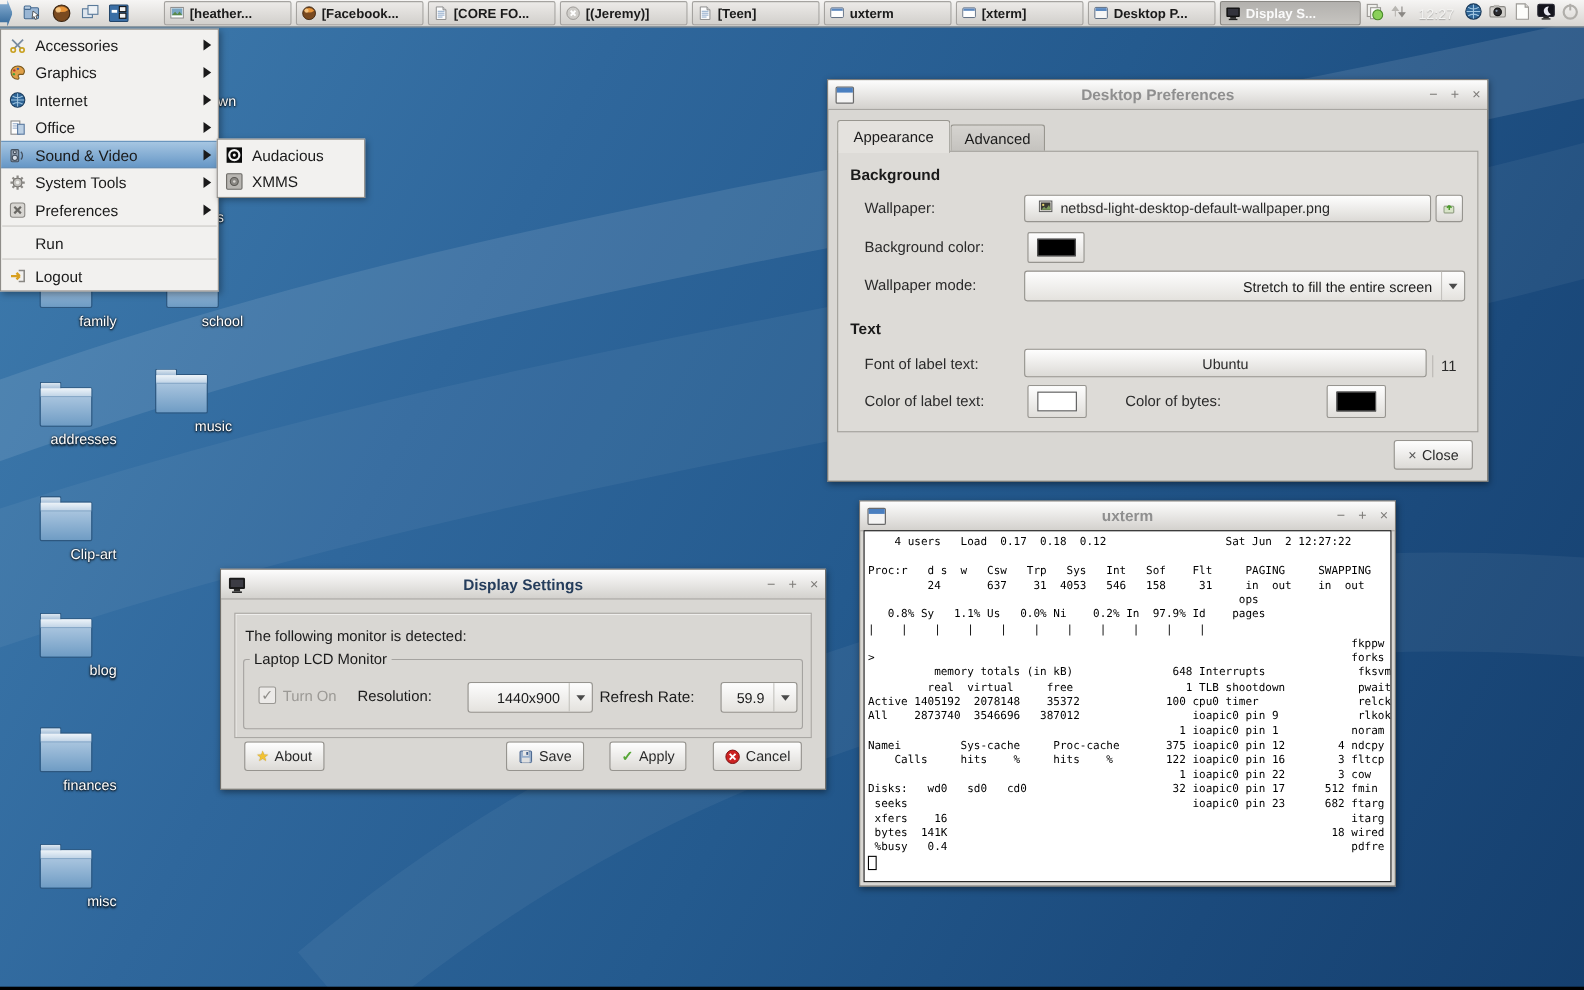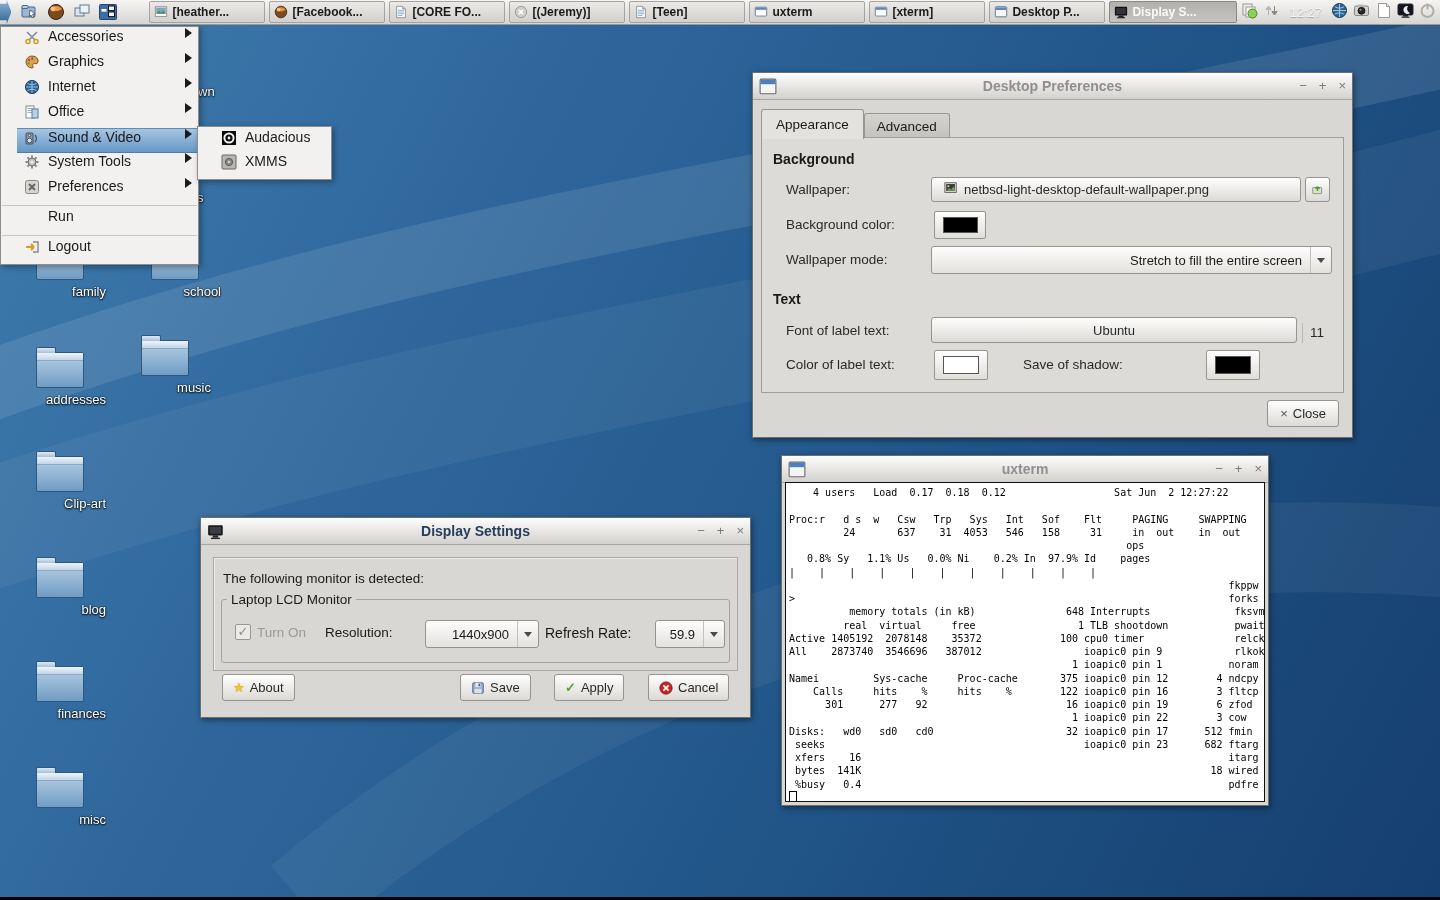--- a/index.html
+++ b/index.html
@@ -30,21 +30,21 @@
   .folder{position:relative;width:46px;height:34px;margin:0 auto;
     background:linear-gradient(#b9d0e6,#6f9cc4);border:1px solid #2d577f;border-radius:2px;box-shadow:inset 0 1px 0 rgba(255,255,255,.6);}
   .folder:before{content:"";position:absolute;left:-1px;top:-6px;width:18px;height:6px;
     background:linear-gradient(#dfe9f2,#9cb8d4);border:1px solid #2d577f;border-bottom:none;border-radius:2px 2px 0 0;}
   .folder:after{content:"";position:absolute;left:0;top:0;right:0;height:7px;background:linear-gradient(#eef4f9,#c2d5e7);border-bottom:1px solid #88a9c8;}
   .dlabel{margin-top:4px;color:#fff;font-size:13px;text-shadow:0 1px 2px #000,0 0 2px #000;}
   .plabel{position:absolute;color:#fff;font-size:13px;text-shadow:0 1px 2px #000,0 0 2px #000;z-index:40;}
   
   #menu{position:absolute;left:0;top:26px;width:197px;background:#f2f1ef;border:1px solid #8f8d89;
     box-shadow:2px 2px 6px rgba(0,0,0,.35);z-index:55;padding:1px 0;}
-  .mitem{height:25px;display:flex;padding:0 6px;cursor:pointer;font-size:14px;margin-left:16px;}
+  .mitem{height:25px;display:flex;align-items:center;padding:0 6px;cursor:pointer;font-size:14px;}
   .mitem .mic{width:17px;height:17px;margin-right:8px;display:flex;align-items:center;justify-content:center;}
   .mitem .mic svg{width:16px;height:16px;}
   .mitem .noicon{width:17px;margin-right:8px;}
   .mitem .arrow{margin-left:auto;width:0;height:0;border-left:7px solid #1a1a1a;border-top:5px solid transparent;border-bottom:5px solid transparent;}
   .mitem.hl{background:linear-gradient(#a6c6e2,#6697c6);border-top:1px solid #5d8cb8;border-bottom:1px solid #4d7dab;height:23px;}
   .msep{height:1px;background:#c9c7c3;margin:2px 1px;}
   #submenu{position:absolute;left:197px;top:126px;width:133px;background:#f2f1ef;border:1px solid #8f8d89;
     box-shadow:2px 2px 6px rgba(0,0,0,.35);z-index:55;padding:2px 0;}
   #submenu .mitem{height:24px;}
   
@@ -462,21 +462,21 @@
         </span>
   </div>
   <h3 class="abs" style="left:20px;top:218px;">Text</h3>
   <div class="rlabel" style="left:33px;top:250px;">Font of label text:</div>
   <button class="btn" style="position:absolute;left:178px;top:244px;width:366px;height:26px;">Ubuntu</button>
   <div class="rlabel" style="left:549px;top:250px;width:28px;text-align:center;border-left:1px solid #b8b6b2;height:20px;line-height:20px;">11</div>
   <div class="rlabel" style="left:33px;top:284px;">Color of label text:</div>
   <div class="swatch" style="position:absolute;left:181px;top:277px;width:52px;height:28px;">
         <i style="background: rgb(255, 255, 255);"></i>
       </div>
-  <div class="rlabel" style="left:270px;top:284px;">Save of shadow:</div>
+  <div class="rlabel" style="left:270px;top:284px;">Color of bytes:</div>
   <div class="swatch" style="position:absolute;left:453px;top:277px;width:52px;height:28px;">
         <i style="background: rgb(0, 0, 0);"></i>
       </div>
   <button class="btn" style="position:absolute;right:13px;bottom:10px;height:27px;padding:0 12px;">
     <span style="color:#555;">×</span>
     <span>Close</span>
   </button>
 </div>
 
 <div class="win" id="ds">
@@ -566,21 +566,20 @@
           <div class="tline">|    |    |    |    |    |    |    |    |    |    |</div>
           <div class="tline">                                                                         fkppw</div>
           <div class="tline">&gt;                                                                        forks</div>
           <div class="tline">          memory totals (in kB)               648 Interrupts              fksvm</div>
           <div class="tline">         real  virtual     free                 1 TLB shootdown           pwait</div>
           <div class="tline">Active 1405192  2078148    35372             100 cpu0 timer               relck</div>
           <div class="tline">All    2873740  3546696   387012                 ioapic0 pin 9            rlkok</div>
           <div class="tline">                                               1 ioapic0 pin 1           noram</div>
           <div class="tline">Namei         Sys-cache     Proc-cache       375 ioapic0 pin 12        4 ndcpy</div>
           <div class="tline">    Calls     hits    %     hits    %        122 ioapic0 pin 16        3 fltcp</div>
-          <div class="tline">      301      277   92                       16 ioapic0 pin 19        6 zfod</div>
           <div class="tline">                                               1 ioapic0 pin 22        3 cow</div>
           <div class="tline">Disks:   wd0   sd0   cd0                      32 ioapic0 pin 17      512 fmin</div>
           <div class="tline"> seeks                                           ioapic0 pin 23      682 ftarg</div>
           <div class="tline"> xfers    16                                                             itarg</div>
           <div class="tline"> bytes  141K                                                          18 wired</div>
           <div class="tline"> %busy   0.4                                                             pdfre</div>
         </div>
     <div class="tline"><span id="cursor"></span></div>
   </div>
 </div>

